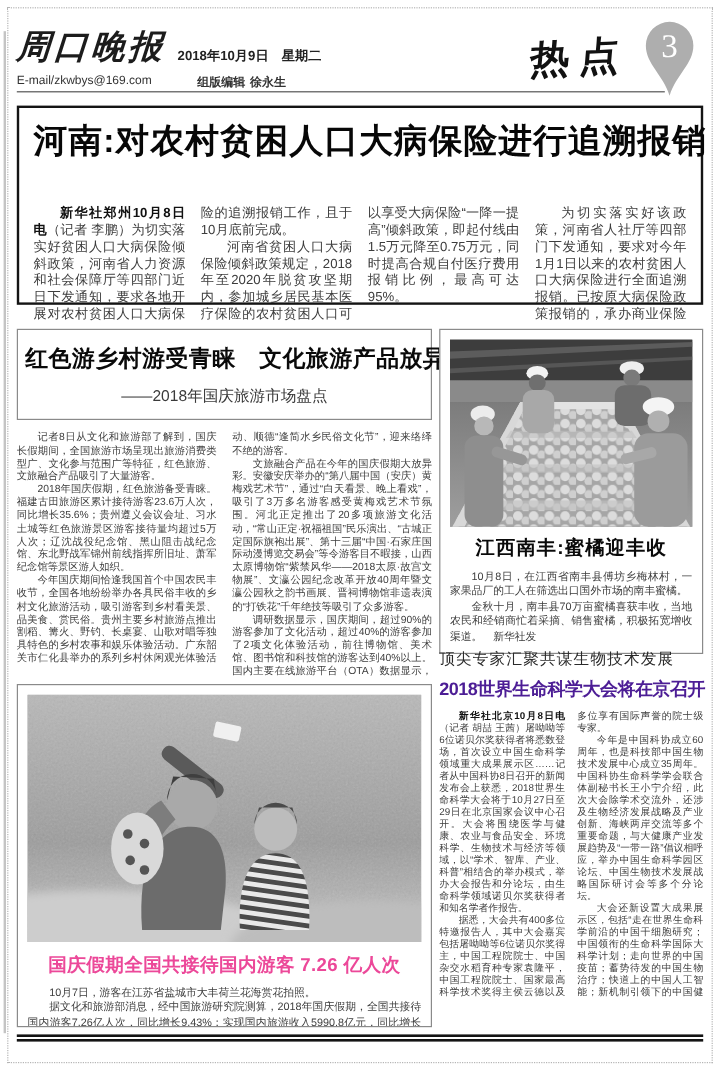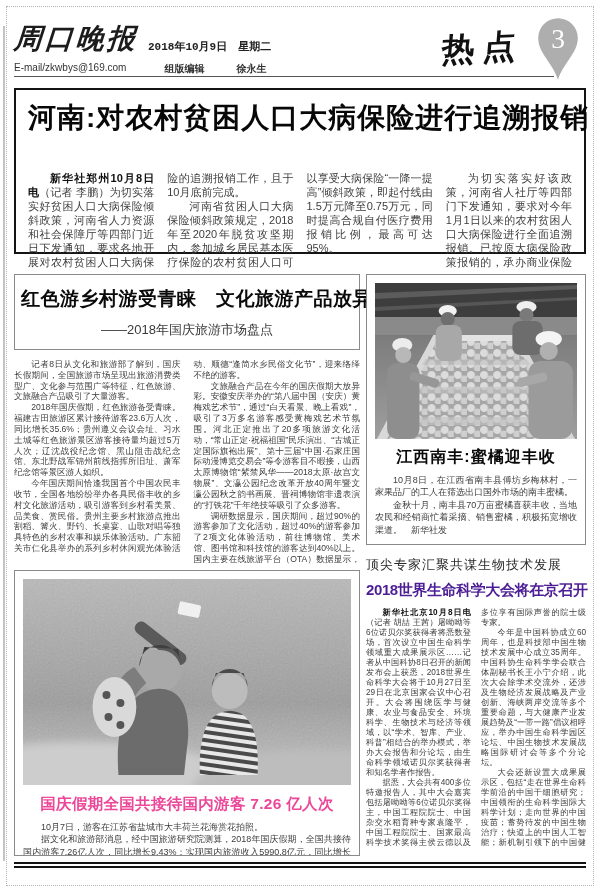--- a/index.html
+++ b/index.html
@@ -16,23 +16,23 @@
   .fold-line { position: absolute; left: 3px; top: 26px; width: 2px; height: 835px; background: #c4c4c4; }
 
   
   .masthead { position: absolute; left: 14px; top: 20px; width: 572px; height: 54px; }
   .logo-row { display: flex; align-items: flex-end; gap: 10px; }
   .paper-logo {
     font-size: 28px; font-weight: 900; font-style: italic;
     letter-spacing: 3px; color: #1c1c1c; transform: skewX(-4deg);
     font-family: "Liberation Serif", serif; white-space: nowrap;
   }
-  .issue-date { font-size: 11px; font-weight: bold; color: #222; padding-bottom: 4px; white-space: nowrap; font-family: Liberation Mono, monospace; }
+  .issue-date { font-size: 11px; font-weight: bold; color: #222; padding-bottom: 4px; white-space: nowrap; }
   .contact-row { display: flex; gap: 38px; font-size: 10px; color: #333; margin-top: 4px; }
-  .editor-pair { display: flex; gap: 32px; font-weight: bold; justify-content: space-between; }
+  .editor-pair { display: flex; gap: 4px; font-weight: bold; justify-content: space-between; }
   .section-label {
     position: absolute; right: 62px; top: 6px;
     font-size: 33px; font-weight: 900; color: #111;
     font-family: "Liberation Serif", serif;
     transform: skewX(-8deg) rotate(-3deg); letter-spacing: 8px;
   }
   .page-badge { position: absolute; right: 6px; top: -4px; width: 44px; height: 66px; }
   .header-rule { position: absolute; left: 14px; top: 76px; width: 540px; height: 1px; background: #555; }
 
   
@@ -66,21 +66,21 @@
   .orange-box h3 { font-size: 16px; font-weight: 900; text-align: center; letter-spacing: 1px; margin: 8px 0 6px; color: #0a0a0a; white-space: nowrap; }
   .caption { font-size: 9px; line-height: 1.38; text-align: justify; color: #3d3d3d; }
   .caption p { text-indent: 2em; margin: 0; }
   .photo-frame { display: block; width: 100%; background: #999; }
 
   
   .photo-box { position: absolute; left: 14px; top: 570px; width: 346px; height: 286px; border: 1px solid #8a8a8a; padding: 8px; background: #fff; overflow: hidden; }
   .photo-box h3 { font-size: 15.5px; font-weight: 900; color: #ec4899; margin: 9px 2px 6px; letter-spacing: 0.3px; white-space: nowrap; text-align: center; }
 
   
-  .science { position: absolute; left: 366px; top: 556px; width: 220px; }
+  .science { position: absolute; left: 366px; top: 540px; width: 220px; }
   .kicker { font-size: 13px; color: #2a2a2a; letter-spacing: 1px; font-family: "Liberation Serif", serif; white-space: nowrap; }
   .science h2 { font-size: 15px; font-weight: 900; color: #4c1d95; margin: 7px 0 8px; letter-spacing: -0.4px; white-space: nowrap; }
   .sci-body { height: 242px; column-count: 2; column-gap: 10px; column-fill: auto; font-size: 8.2px; line-height: 1.22; }
 
   .bottom-rule {
     position: absolute; left: 14px; top: 862px; width: 572px; height: 6px;
     background: linear-gradient(#141414 0 2px, #ffffff 2px 3.5px, #141414 3.5px 6px);
   }
 </style>
 </head>

